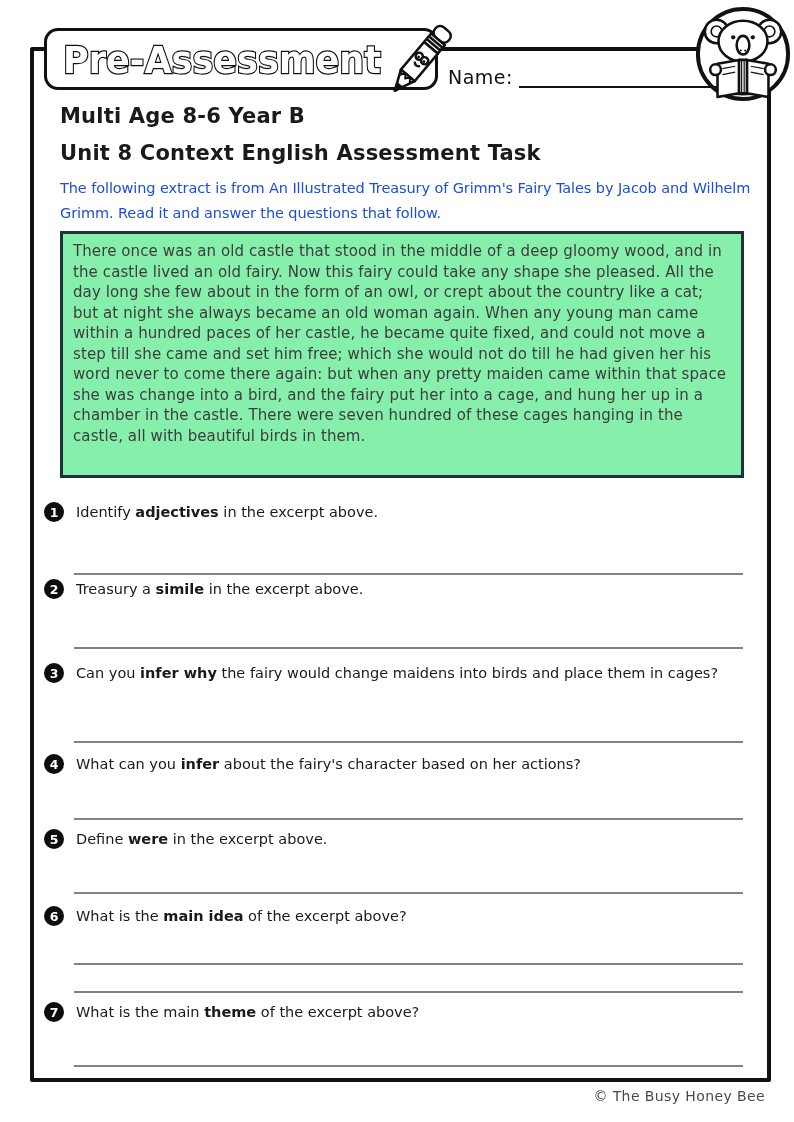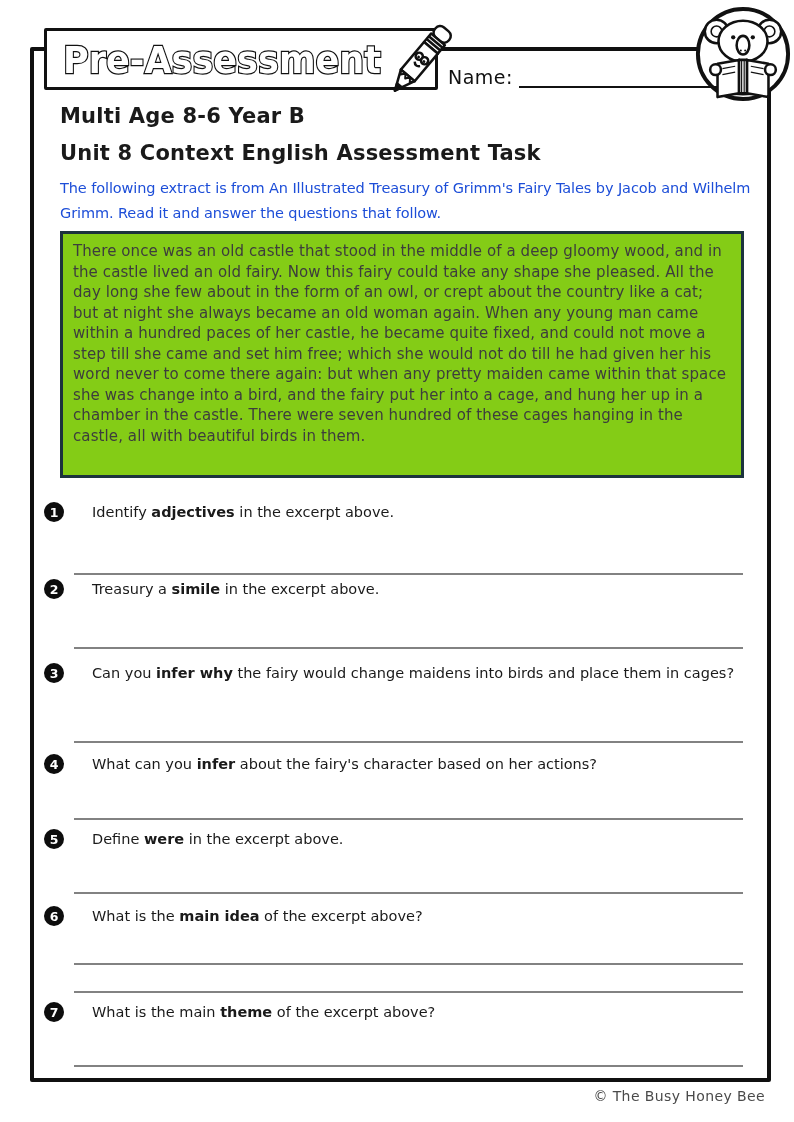--- a/index.html
+++ b/index.html
@@ -9,52 +9,52 @@
   }
   .abs{position:absolute;}
   
   .main-border{
     left:30px;top:47px;width:733px;height:1027px;
     border:4px solid #101010;border-radius:2px;background:transparent;
   }
   
   .badge{
     left:44px;top:28px;width:388px;height:56px;background:#ffffff;
-    border:3px solid #111;border-radius:2px;z-index:2;
+    border:3px solid #111;border-radius:14px;z-index:2;
     display:flex;align-items:flex-start;
   }
   .badge svg{overflow:visible;}
   .pencil{left:378px;top:14px;width:80px;height:100px;z-index:3;overflow:visible;}
   .koala{left:694px;top:5px;width:98px;height:98px;z-index:3;overflow:visible;}
   
   .name-row{left:448px;top:60px;z-index:4;display:flex;align-items:flex-end;}
   .name-label{font-size:19px;color:#111;letter-spacing:0.5px;padding-right:6px;text-align:right;}
   .name-line{display:inline-block;width:198px;height:26px;border-bottom:2.5px solid #111;}
   
   .title1{left:60px;top:104px;font-size:21px;font-weight:bold;letter-spacing:0.2px;}
   .title2{left:60px;top:141px;font-size:21px;font-weight:bold;letter-spacing:0.2px;}
   .intro{
     left:60px;top:176px;width:692px;font-size:14.5px;
     line-height:25px;color:#1d4ed8;letter-spacing:-0.1px;
   }
   
   .extract-box{
     left:60px;top:231px;width:684px;height:247px;box-sizing:border-box;
-    background:#84cc16;border:3px solid #1c333d;
+    background:#86efac;border:3px solid #1c333d;
     padding:7px 10px;overflow:hidden;
   }
   .extract-text{font-size:15px;line-height:20.5px;color:#3d3d3d;letter-spacing:0.1px;}
   
   .q{position:absolute;left:44px;display:flex;gap:12px;align-items:flex-start;}
   .qnum{
     width:20px;height:20px;border-radius:50%;background:#0d0d0d;color:#fff;
     font-size:12.5px;font-weight:bold;display:flex;align-items:center;justify-content:center;
     flex:0 0 auto;
   }
-  .qtext{font-size:14.5px;white-space:nowrap;padding-top:2px;color:#1a1a1a;margin-left:16px;}
+  .qtext{font-size:14.5px;white-space:nowrap;padding-top:2px;color:#1a1a1a;}
   .qtext b{font-weight:bold;}
   .ans-line{left:74px;width:669px;height:0;border-top:2px solid #828282;}
   
   .credit{right:29px;top:1088px;font-size:14px;color:#4a4a4a;letter-spacing:0.4px;text-align:right;}
 </style>
 </head>
 <body>
 
 <div class="abs main-border"></div>
 

